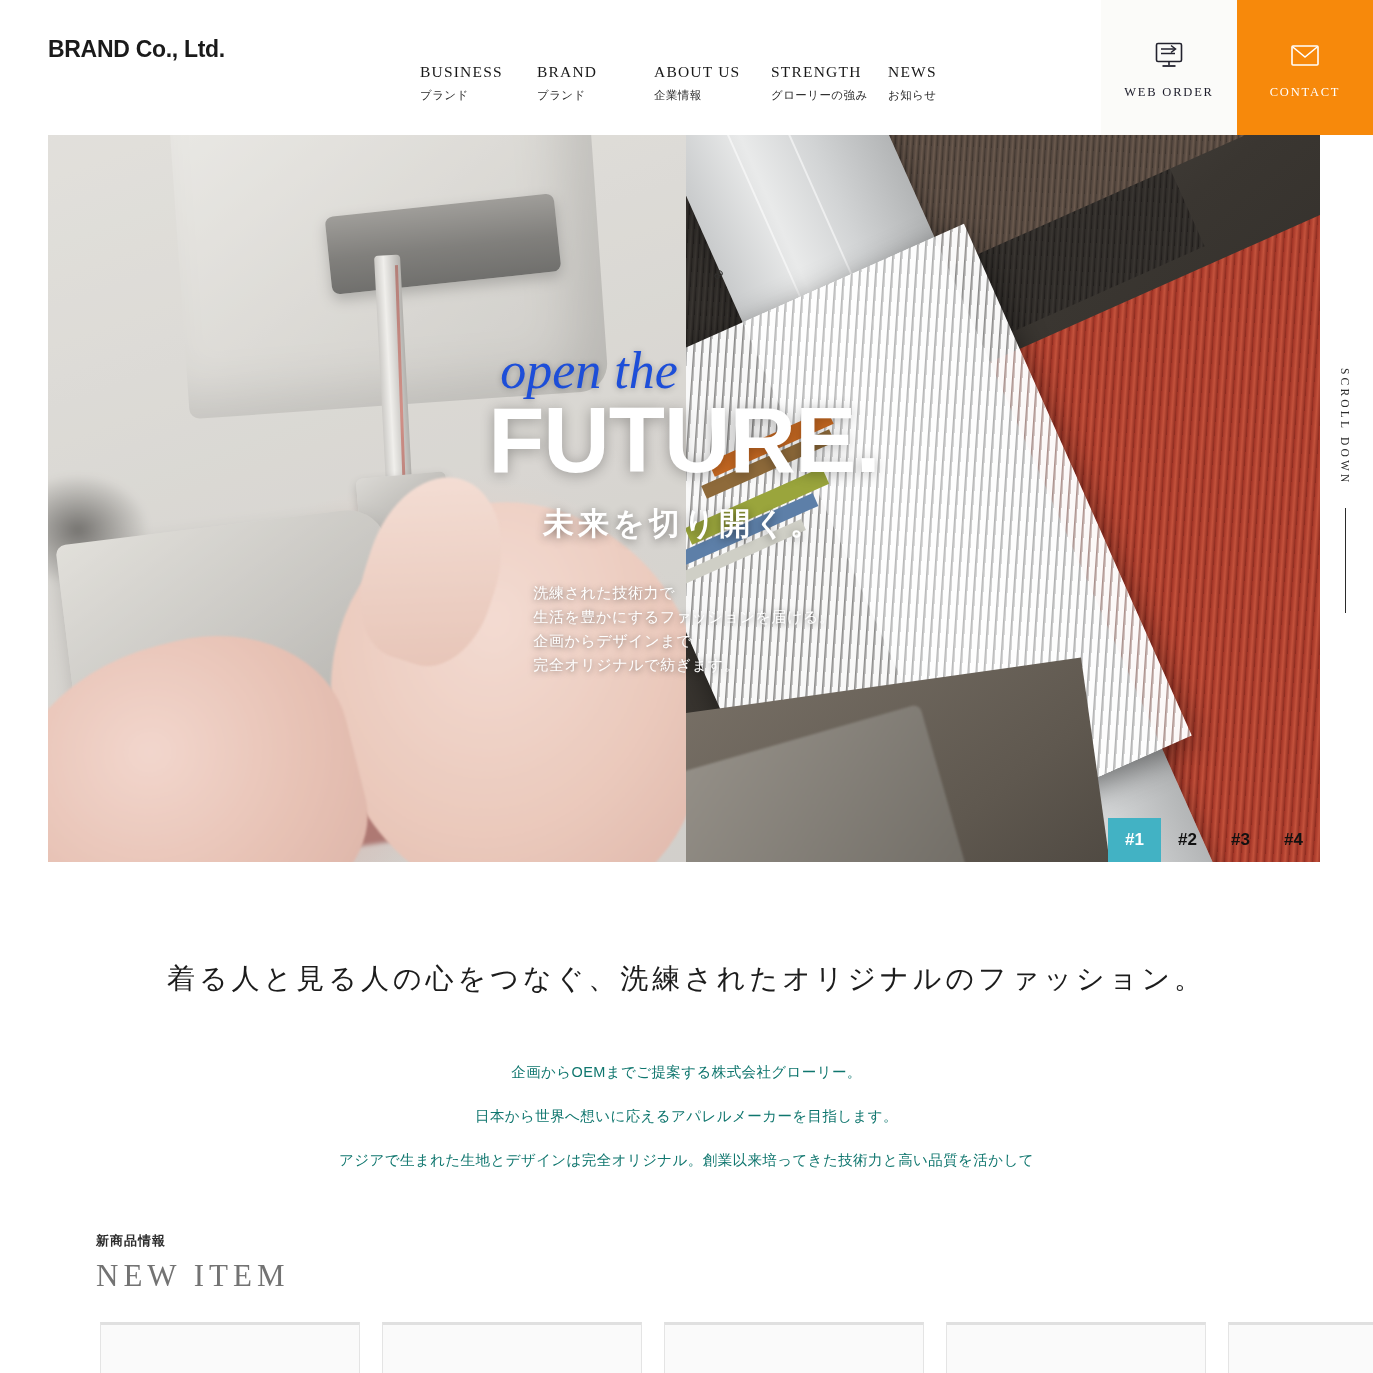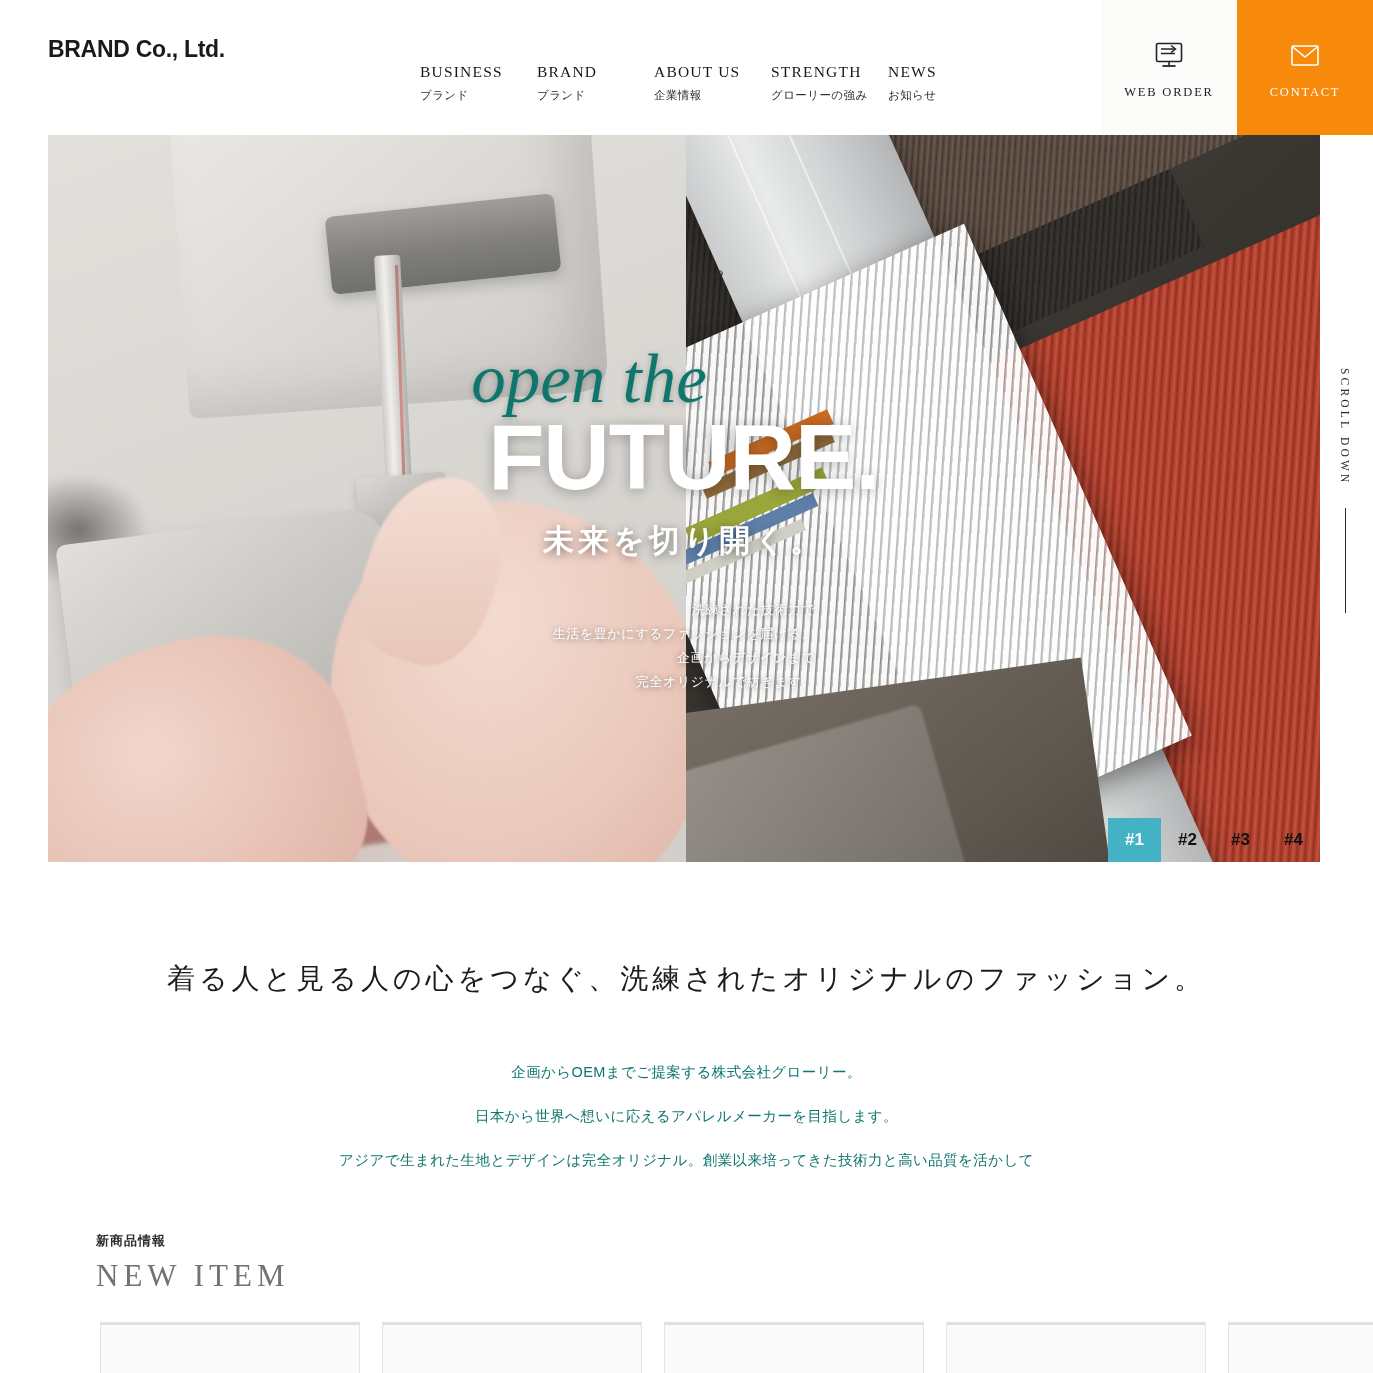--- a/index.html
+++ b/index.html
@@ -199,37 +199,37 @@
   }
 
   
   .hero-copy {
     position:absolute; left:0; top:0; width:1272px; height:757px;
     display:flex; flex-direction:column; align-items:center;
     padding-top:240px; z-index:6; pointer-events:none;
   }
   .hero-open {
     font-family:"Liberation Serif", serif; font-style:italic;
-    font-size:69px; color:#0f766e; line-height:1;
+    font-size:52px; color:#1d4ed8; line-height:1;
     align-self:center; margin-left:-190px;
     text-shadow:0 1px 6px rgba(0,0,0,0.25);
   }
   .hero-future {
     font-size:92px; font-weight:bold; color:#ffffff;
     letter-spacing:-1px; line-height:1.04; margin-top:-4px;
     text-shadow:0 2px 14px rgba(0,0,0,0.3);
   }
   .hero-jp {
     font-size:31px; font-weight:bold; color:#ffffff;
     letter-spacing:4px; margin-top:14px;
     text-shadow:0 2px 10px rgba(0,0,0,0.45);
   }
   .hero-desc {
-    margin-top:36px; text-align:right; color:#ffffff;
-    font-size:13px; line-height:24px; letter-spacing:0.6px;
+    margin-top:36px; text-align:left; color:#ffffff;
+    font-size:15px; line-height:24px; letter-spacing:0.6px;
     text-shadow:0 1px 6px rgba(0,0,0,0.55);
   }
 
   
   .slides {
     position:absolute; right:0px; bottom:0px;
     display:flex; z-index:8;
   }
   .slide-dot {
     width:53px; height:44px; display:flex; align-items:center; justify-content:center;

